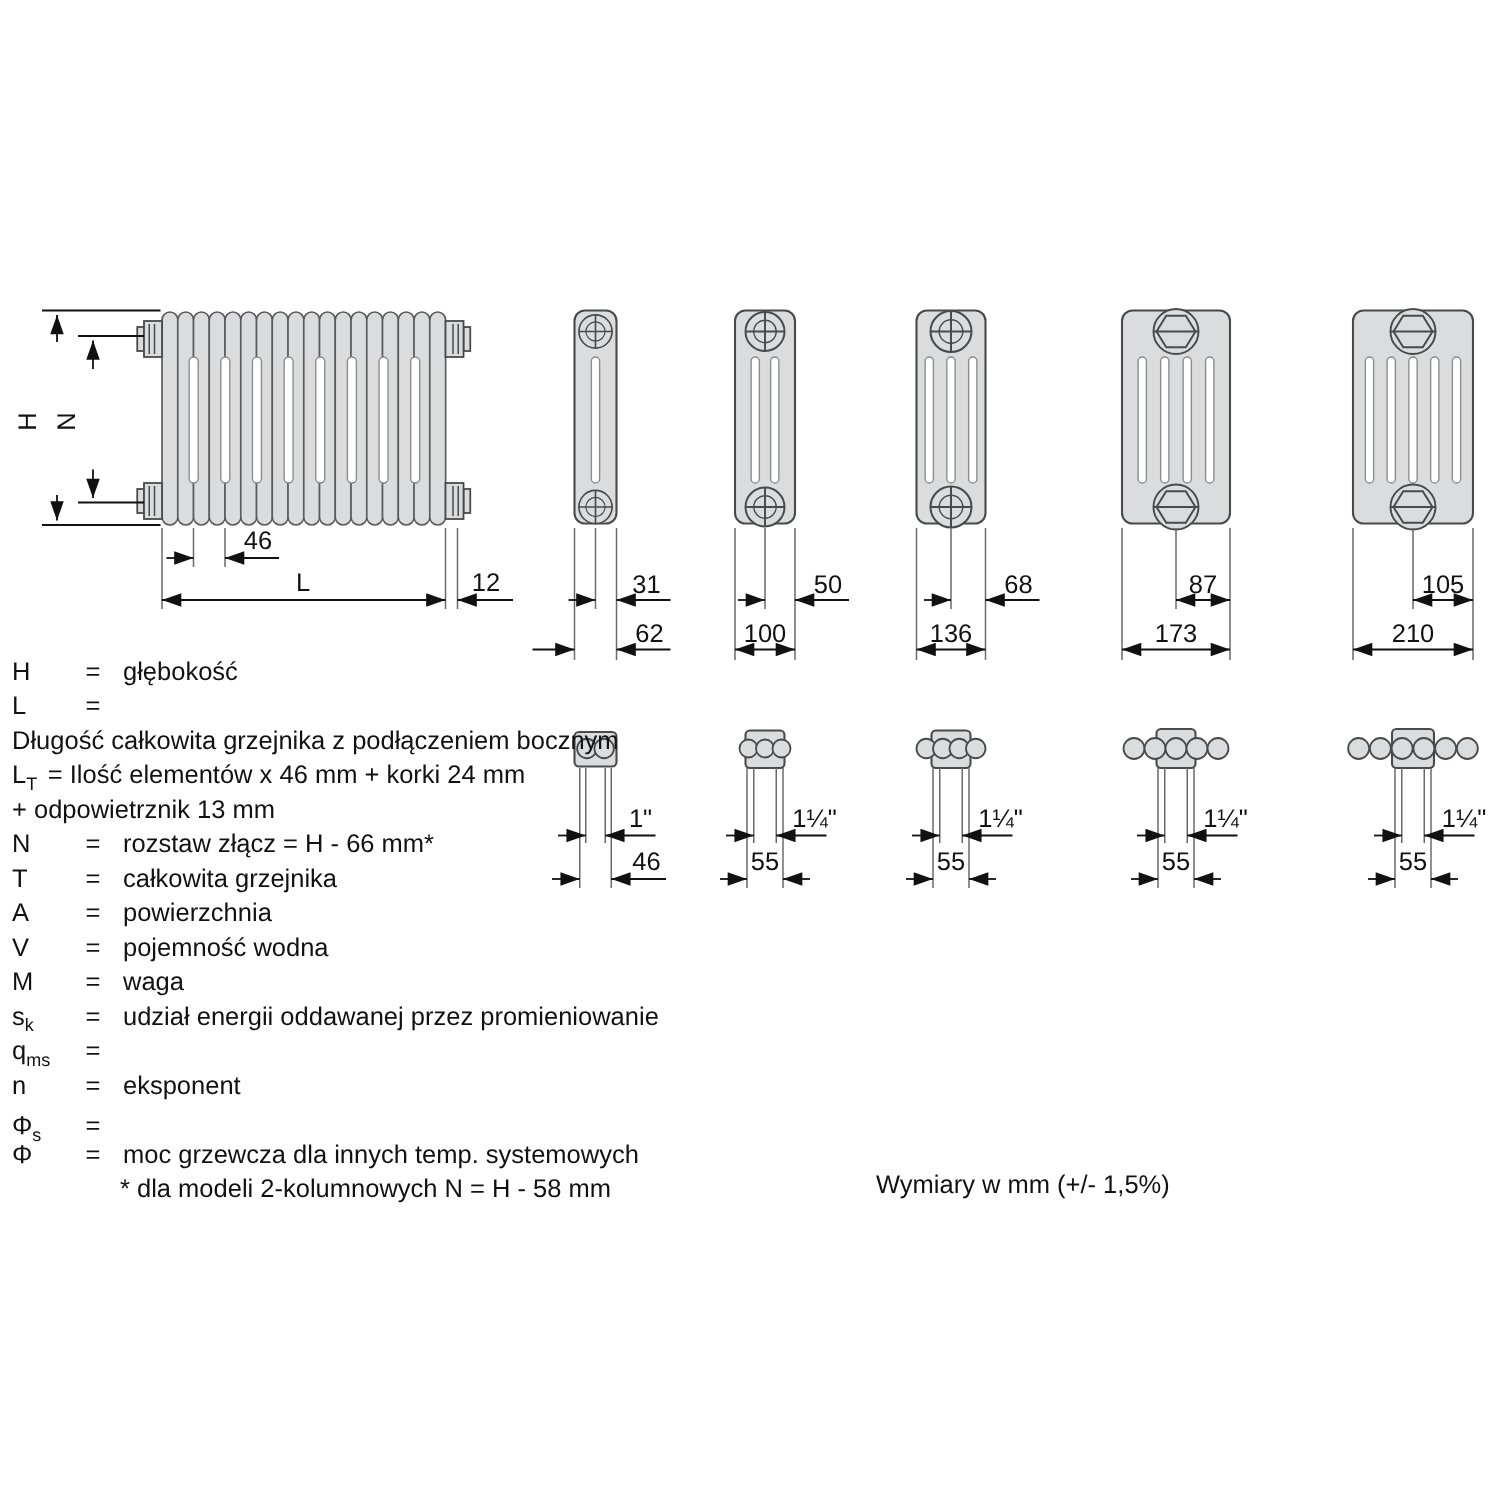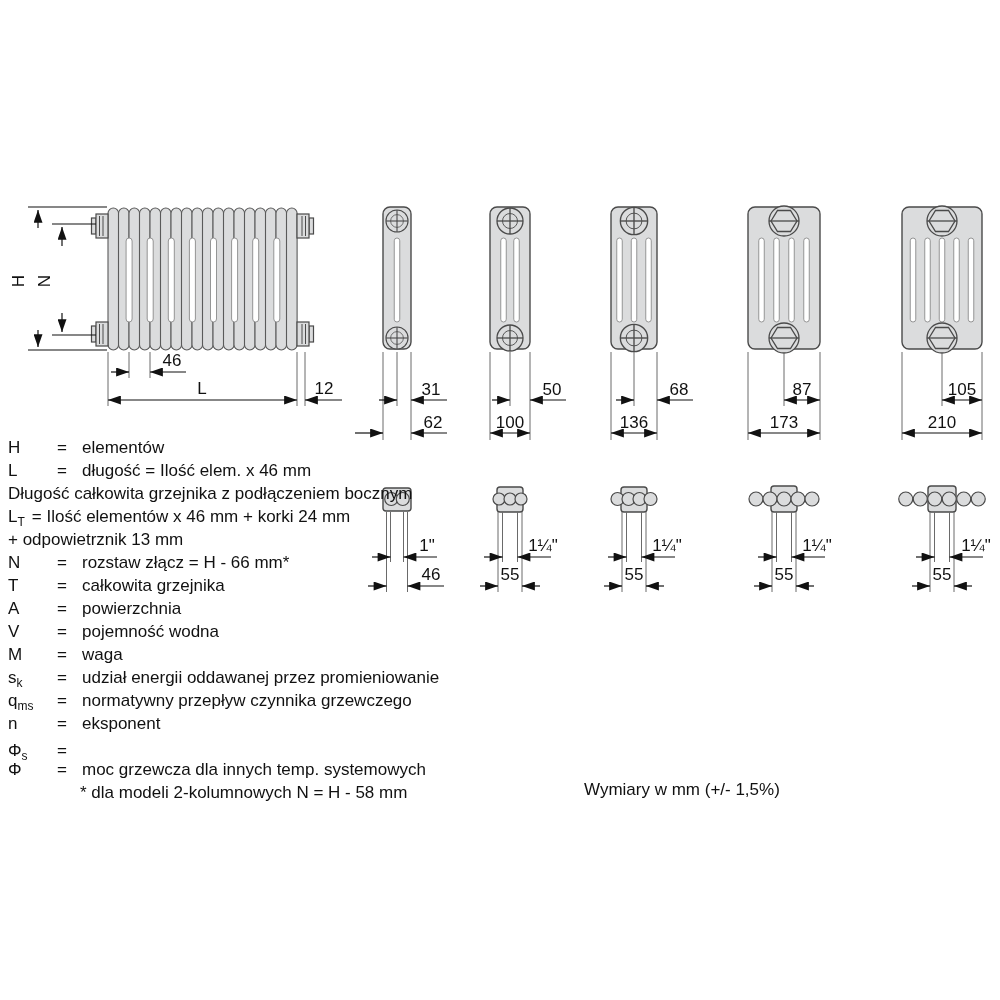--- a/index.html
+++ b/index.html
@@ -314,26 +314,25 @@
     <line class="dim" x1="912" y1="586" x2="930" y2="586" marker-end="url(#arw)"></line>
     <line class="dim" x1="972" y1="586" x2="954" y2="586" marker-end="url(#arw)"></line>
     <text class="dimtxt" x="942" y="580">55</text>
   </g>
 </svg>
 
 <div>
   <div class="lrow" style="top:437px">
     <span class="sym"><span>H</span><sub></sub></span>
     <span class="eq">=</span>
-    <span class="desc">elementów</span>
+    <span class="desc">głębokość</span>
   </div>
   <div class="lrow" style="top:460px">
     <span class="sym"><span>L</span><sub></sub></span>
     <span class="eq">=</span>
-    <span class="desc">długość = Ilość elem. x 46 mm</span>
   </div>
   <div class="lrow plain" style="top:483px">
 
     <span class="desc">Długość całkowita grzejnika z podłączeniem bocznym</span>
   </div>
   <div class="lrow inline" style="top:506px">
     <span class="sym"><span>L</span><sub>T</sub></span>
 
     <span class="desc">= Ilość elementów x 46 mm + korki 24 mm</span>
   </div>
@@ -367,21 +366,20 @@
     <span class="desc">waga</span>
   </div>
   <div class="lrow" style="top:667px">
     <span class="sym"><span>s</span><sub>k</sub></span>
     <span class="eq">=</span>
     <span class="desc">udział energii oddawanej przez promieniowanie</span>
   </div>
   <div class="lrow" style="top:690px">
     <span class="sym"><span>q</span><sub>ms</sub></span>
     <span class="eq">=</span>
-    <span class="desc">normatywny przepływ czynnika grzewczego</span>
   </div>
   <div class="lrow" style="top:713px">
     <span class="sym"><span>n</span><sub></sub></span>
     <span class="eq">=</span>
     <span class="desc">eksponent</span>
   </div>
   <div class="lrow" style="top:740px">
     <span class="sym"><span>Φ</span><sub>s</sub></span>
     <span class="eq">=</span>
   </div>

